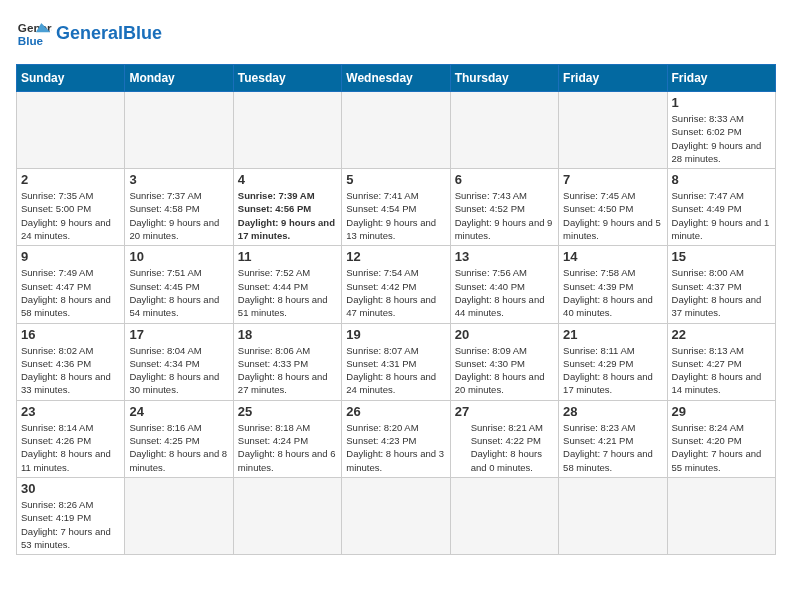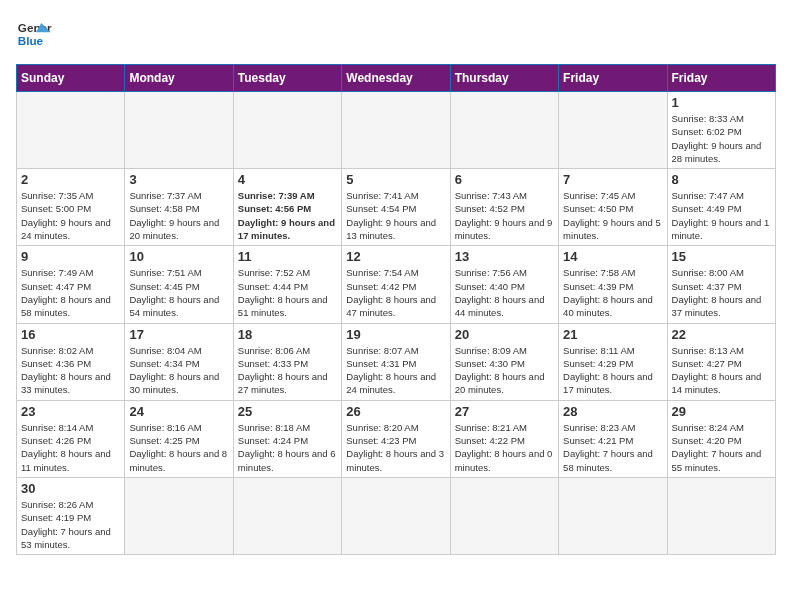--- a/index.html
+++ b/index.html
@@ -45,21 +45,21 @@
     .location-title {
       font-size: 14px;
       color: #555;
     }
     .calendar {
       width: 100%;
       border-collapse: collapse;
       border: 1px solid #ccc;
     }
     .calendar th {
-      background: #701a75;
+      background: #0369a1;
       color: #fff;
       font-size: 12px;
       font-weight: bold;
       padding: 6px 4px;
       text-align: left;
       border: 1px solid #1a6fbb;
     }
     .calendar td {
       vertical-align: top;
       border: 1px solid #ccc;
@@ -93,20 +93,25 @@
 <body>
 
 <div class="header-area">
   <div class="logo">
     <svg class="logo-icon" viewBox="0 0 40 40">
       <text x="2" y="18" font-size="13" font-weight="bold" fill="#333">General</text>
       <text x="2" y="32" font-size="13" font-weight="bold" fill="#1a6fbb">Blue</text>
       <polygon points="28,8 38,18 28,14" fill="#1a6fbb"></polygon>
       <polygon points="28,8 38,18 22,18" fill="#4a9fd4"></polygon>
     </svg>
+    <div>
+      <div class="logo-text">
+        <span>General</span><span style="color:#1a6fbb">Blue</span>
+      </div>
+    </div>
   </div>
   <div class="title-area">
     <div class="month-title"></div>
     <div class="location-title"></div>
   </div>
 </div>
 
 <table class="calendar">
   <thead>
     <tr>
@@ -286,21 +291,21 @@
 Daylight: 8 hours and 6 minutes.</div>
         </td>
         <td>
           <span class="day-number">26</span>
           <div class="day-info" style="white-space: pre-line;">Sunrise: 8:20 AM
 Sunset: 4:23 PM
 Daylight: 8 hours and 3 minutes.</div>
         </td>
         <td>
           <span class="day-number">27</span>
-          <div class="day-info" style="white-space: pre-line;">Sunrise: 8:21 AM
+          <div class="day-info" style="white-space: pre-line; margin-left: 16px;">Sunrise: 8:21 AM
 Sunset: 4:22 PM
 Daylight: 8 hours and 0 minutes.</div>
         </td>
         <td>
           <span class="day-number">28</span>
           <div class="day-info" style="white-space: pre-line;">Sunrise: 8:23 AM
 Sunset: 4:21 PM
 Daylight: 7 hours and 58 minutes.</div>
         </td>
         <td>

